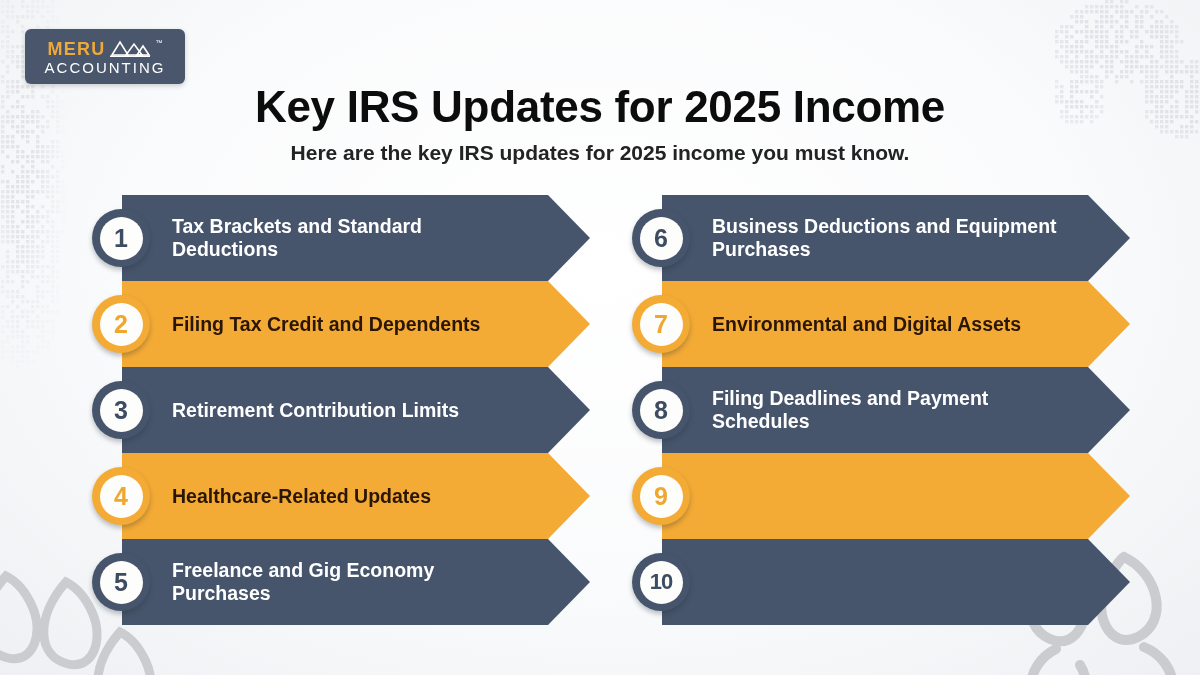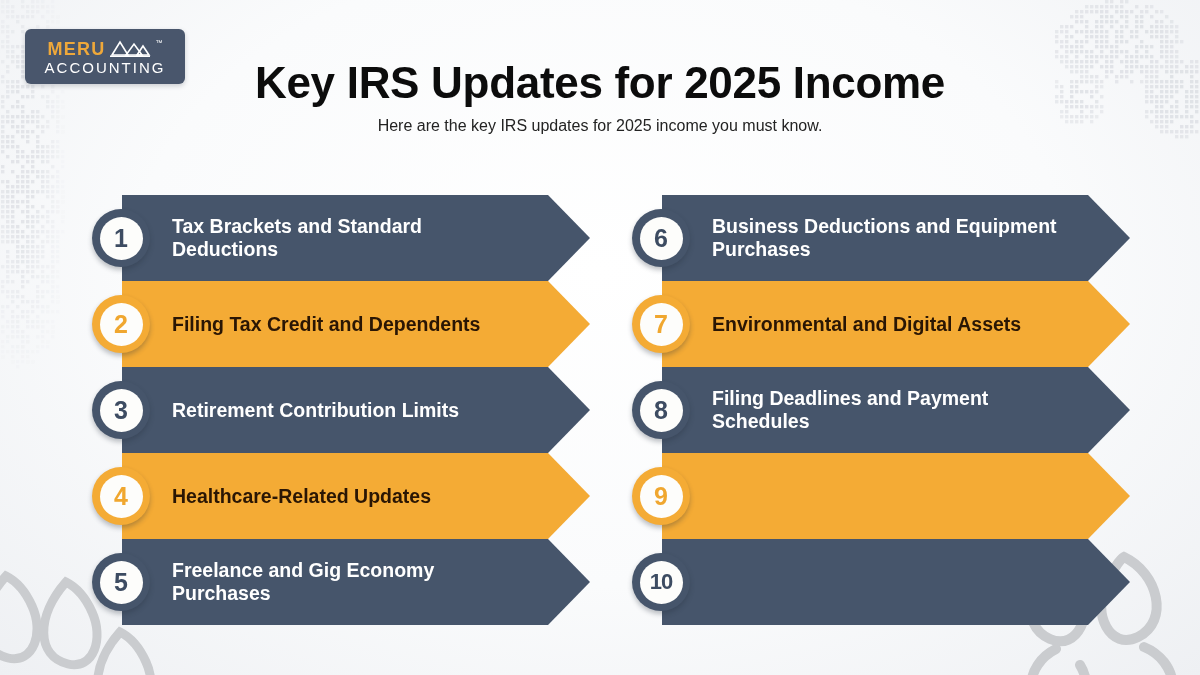--- a/index.html
+++ b/index.html
@@ -47,28 +47,28 @@
     color:#efa83a; font-size:18px; font-weight:bold;
     letter-spacing:1.2px; line-height:1;
   }
   .logo-tm { color:#ffffff; font-size:7px; line-height:1; align-self:flex-start; margin-top:1px;}
   .logo-acct {
     color:#ffffff; font-size:15px; font-weight:normal;
     letter-spacing:2.0px; line-height:1;
   }
 
   
-  #header { position:absolute; left:0; top:60px; width:1200px; text-align:center; }
+  #header { position:absolute; left:0; top:84px; width:1200px; text-align:center; }
   #title {
     font-size:44px; font-weight:bold; color:#0c0c0c;
     letter-spacing:-.3px; line-height:1.05;
   }
   #subtitle {
     margin-top:11px;
-    font-size:16px; color:#232323; font-weight:normal;
+    font-size:21px; color:#232323; font-weight:bold;
   }
 
   
   #cols {
     position:absolute; left:0; top:195px;
     width:1200px; height:430px;
     display:flex; justify-content:center; gap:20px;
   }
   .column { width:520px; display:flex; flex-direction:column; }
 

